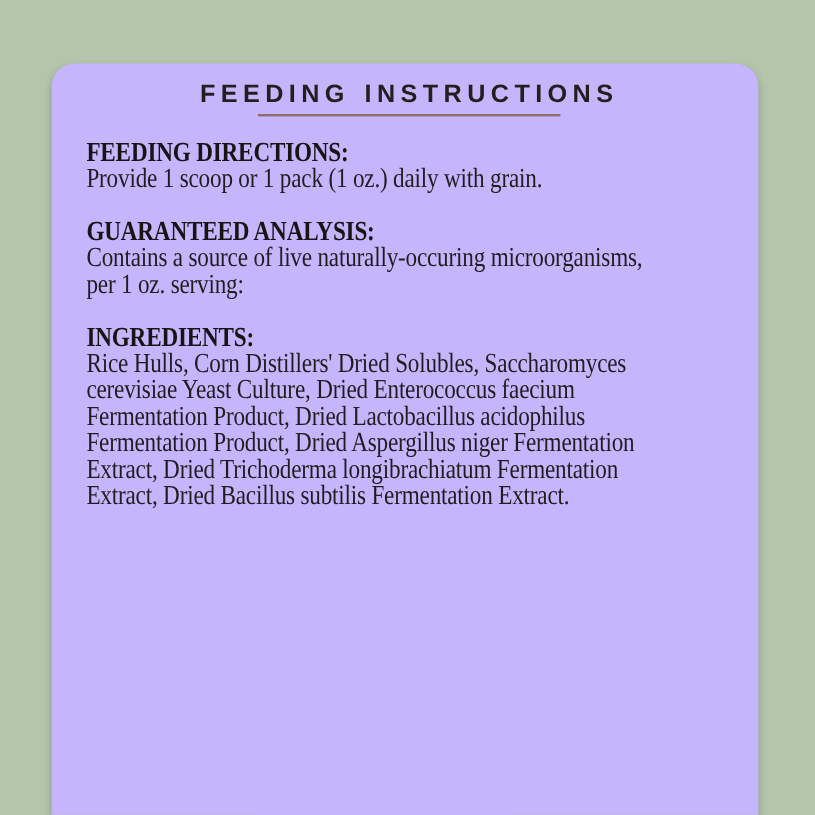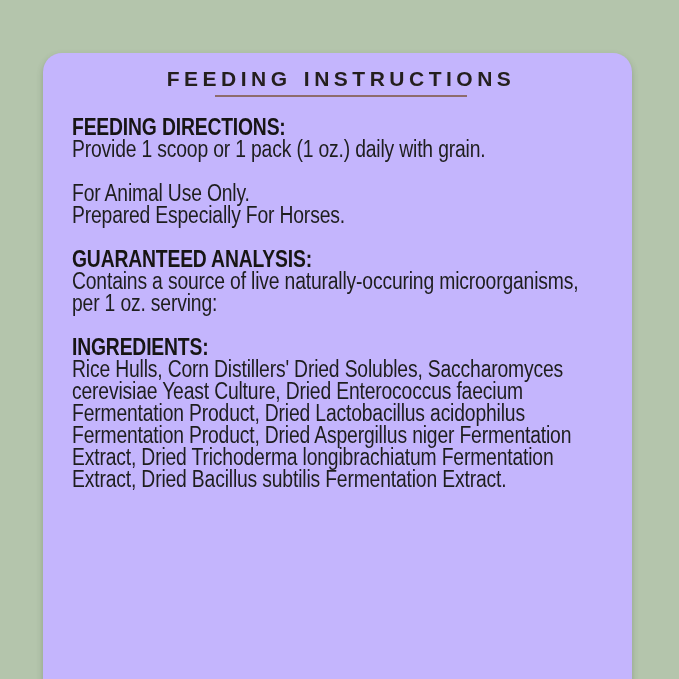--- a/index.html
+++ b/index.html
@@ -47,20 +47,21 @@
     width: 252px;
     height: 2px;
     background: #8e6c6c;
     margin: 4px auto 0 auto;
   }
   .sections {
     margin-top: 19px;
   }
   .section {
     margin-bottom: 22px;
+    font-family: Liberation Serif, serif;
   }
   .ln {
     font-size: 23px;
     line-height: 22px;
     letter-spacing: -0.2px;
     color: #1e1e1e;
     white-space: nowrap;
     transform: scaleX(0.84);
     transform-origin: 0 50%;
   }
@@ -83,24 +84,20 @@
       <div class="title-underline"></div>
     </div>
 
     <div class="sections">
 
       <div class="section">
         <div class="ln hd">FEEDING DIRECTIONS:</div>
         <div class="ln">Provide 1 scoop or 1 pack (1 oz.) daily with grain.</div>
       </div>
 
-      <div class="section">
-        <div class="ln">For Animal Use Only.</div>
-        <div class="ln">Prepared Especially For Horses.</div>
-      </div>
 
       <div class="section">
         <div class="ln hd">GUARANTEED ANALYSIS:</div>
         <div class="ln">Contains a source of live naturally-occuring microorganisms,</div>
         <div class="ln">per 1 oz. serving:</div>
       </div>
 
 
       <div class="section">
         <div class="ln hd">INGREDIENTS:</div>

